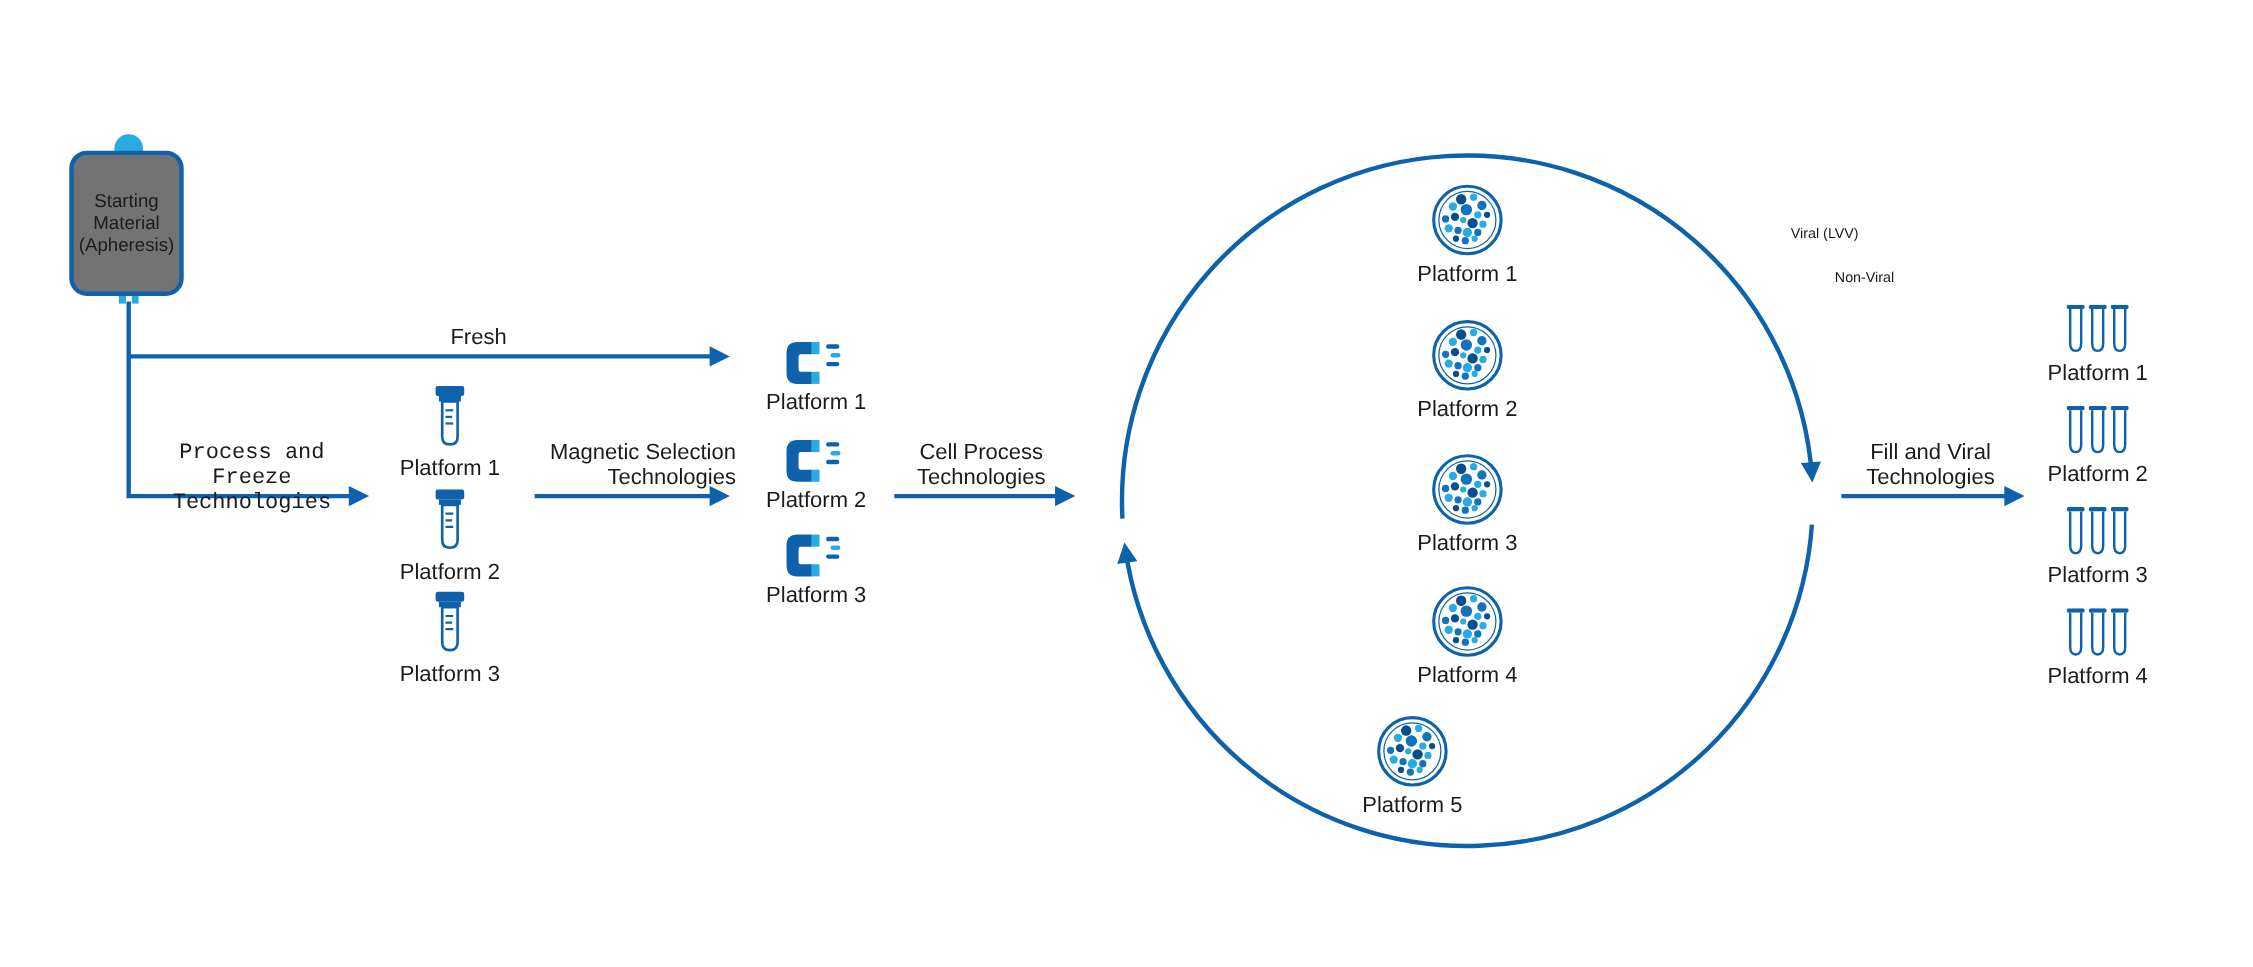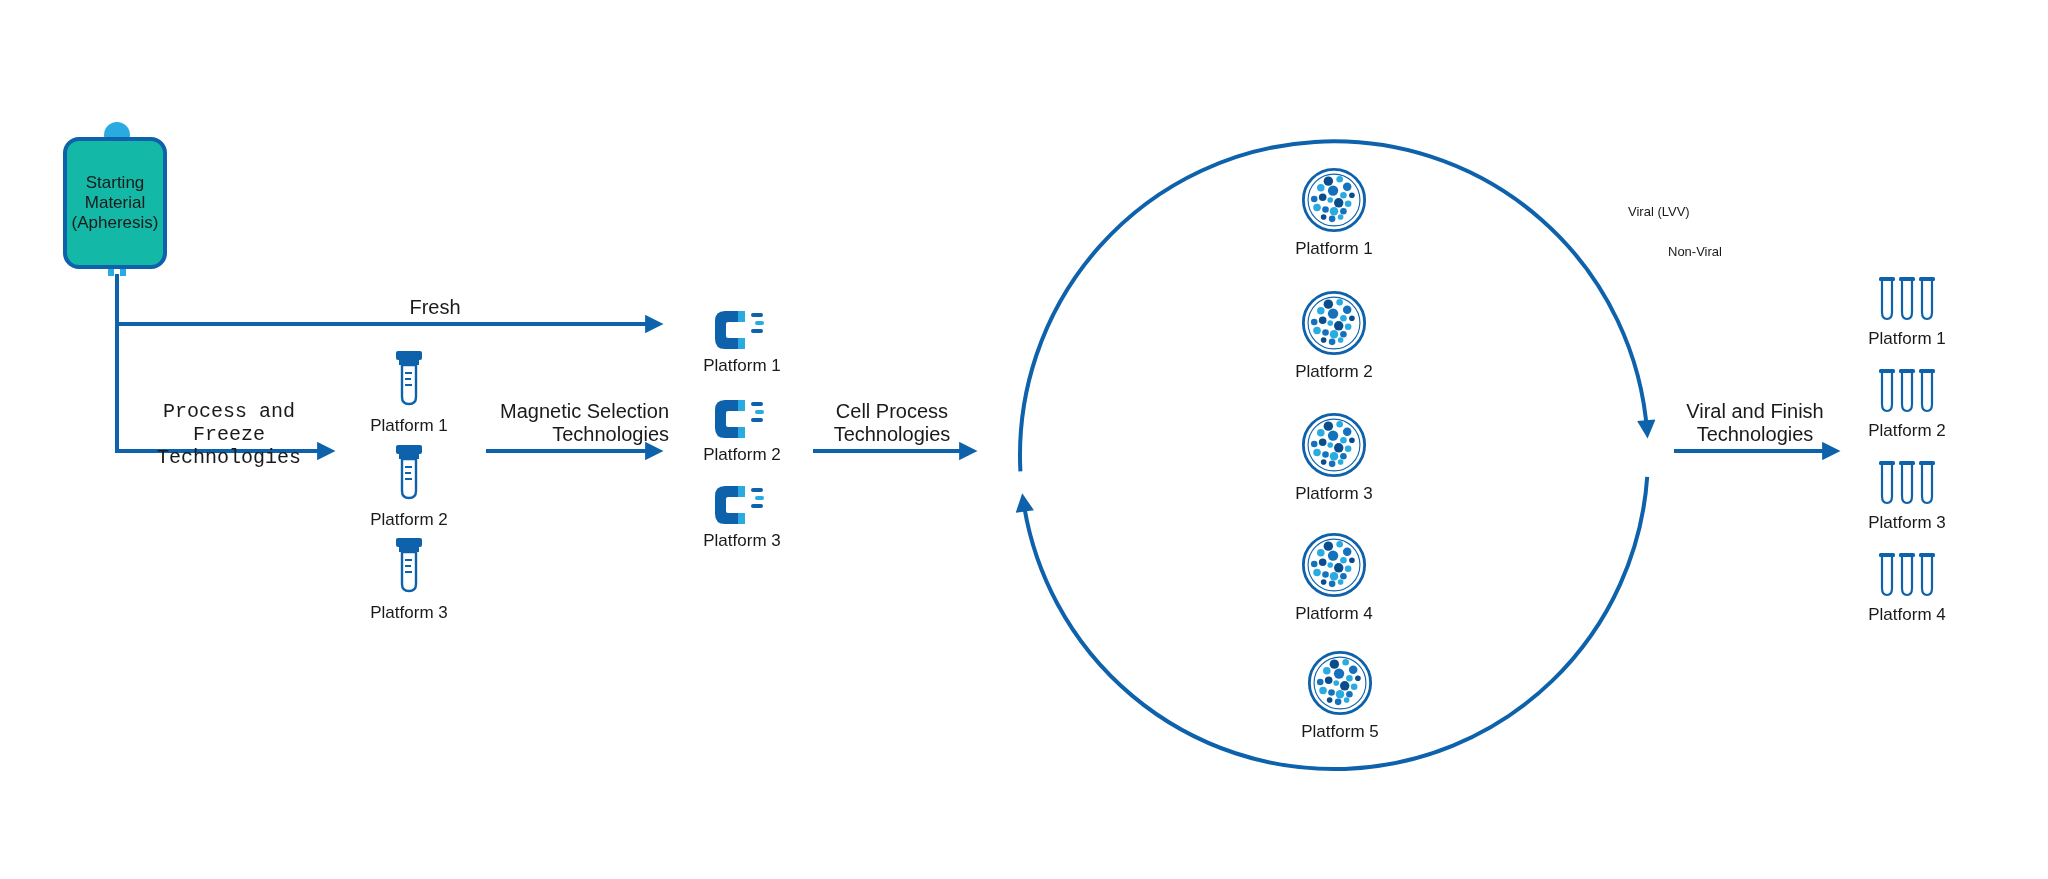--- a/index.html
+++ b/index.html
@@ -15,38 +15,38 @@
   .fp { fill:var(--primary,#0e62ab); }
   .fa { fill:var(--accent,#29abe2); }
   .sw { fill:#ffffff; stroke:var(--primary,#0e62ab); }
   .sl { stroke:var(--primary,#0e62ab); fill:none; }
   .dd { fill:var(--cell_dark,#0a4d8c); }
   .dm { fill:var(--cell_mid,#1472bd); }
   .dc { fill:var(--cell_light,#29abe2); }
 
   
   .bag { position:absolute; left:63px; top:137px; width:104px; height:132px;
-         border:4px solid var(--primary,#0e62ab); border-radius:16px; background:#14b8a6;
+         border:4px solid var(--primary,#0e62ab); border-radius:16px; background:#737373;
          display:flex; align-items:center; justify-content:center; text-align:center; z-index:2; }
   .bag-label { font-size:17px; line-height:20px; width:96px; }
   .bag-port { position:absolute; left:104px; top:122px; width:26px; height:26px;
               border-radius:50%; background:var(--accent,#29abe2); z-index:1; }
   .bag-outlet { position:absolute; left:108px; top:262px; width:18px; height:14px; z-index:1;
                 background:linear-gradient(to right, var(--accent,#29abe2) 0 35%, transparent 35% 65%, var(--accent,#29abe2) 65% 100%); }
 
   
   .edge-label { position:absolute; transform:translateX(-50%); text-align:center;
                 font-size:20px; line-height:23px; }
   .nowrap { white-space:nowrap;margin-left:28px; }
   .side-label { position:absolute; font-size:13px; line-height:23px; }
 
   
   .platform { position:absolute; width:120px; display:flex; flex-direction:column;
               align-items:center; gap:5px; }
-  .plabel { font-size:17px; line-height:22px; white-space:nowrap; }
+  .plabel { font-size:20px; line-height:22px; white-space:nowrap; }
   .icon { display:block; }
 </style>
 </head>
 <body>
 
 <div class="canvas">
 
   <svg class="connectors" viewBox="0 0 2048 879">
     <defs>
       <marker id="arrow" viewBox="0 0 10 10" refX="7" refY="5" markerWidth="5" markerHeight="4.6" orient="auto-start-reverse">
@@ -117,21 +117,21 @@
   <span class="bag-port"></span>
   <span class="bag-outlet"></span>
   <div class="bag">
     <div class="bag-label">Starting Material (Apheresis)</div>
   </div>
 
   <div class="edge-label nowrap" style="left:407px; top:296px;">Fresh</div>
   <div class="edge-label" style="left:229px; top:400px; width:200px;font-family:Liberation Mono, monospace;">Process and Freeze Technologies</div>
   <div class="edge-label" style="left:569px; top:400px; width:200px;text-align:right;">Magnetic Selection Technologies</div>
   <div class="edge-label" style="left:892px; top:400px; width:160px;">Cell Process Technologies</div>
-  <div class="edge-label" style="left:1755px; top:400px; width:170px;">Viral and Finish Technologies</div>
+  <div class="edge-label" style="left:1755px; top:400px; width:170px;">Fill and Viral Technologies</div>
 
   <div class="side-label" style="left:1628px; top:200px;">Viral (LVV)</div>
   <div class="side-label" style="left:1668px; top:240px;">Non-Viral</div>
 
   <div class="platform" style="left:349px; top:350px;">
     <svg class="icon" width="40" height="60" viewBox="0 0 40 60">
         <use href="#sym-cryovial"></use>
       </svg>
     <div class="plabel">Platform 1</div>
   </div>
@@ -184,21 +184,21 @@
         <use href="#sym-dish"></use>
       </svg>
     <div class="plabel">Platform 3</div>
   </div>
   <div class="platform" style="left:1274px; top:532px;">
     <svg class="icon" width="66" height="66" viewBox="0 0 70 70">
         <use href="#sym-dish"></use>
       </svg>
     <div class="plabel">Platform 4</div>
   </div>
-  <div class="platform" style="left:1280px; top:650px;">
+  <div class="platform" style="left:1224px; top:650px;">
     <svg class="icon" width="66" height="66" viewBox="0 0 70 70">
         <use href="#sym-dish"></use>
       </svg>
     <div class="plabel">Platform 5</div>
   </div>
 
   <div class="platform" style="left:1847px; top:277px;">
     <svg class="icon" width="62" height="46" viewBox="0 0 62 46">
         <use href="#sym-tubes"></use>
       </svg>

